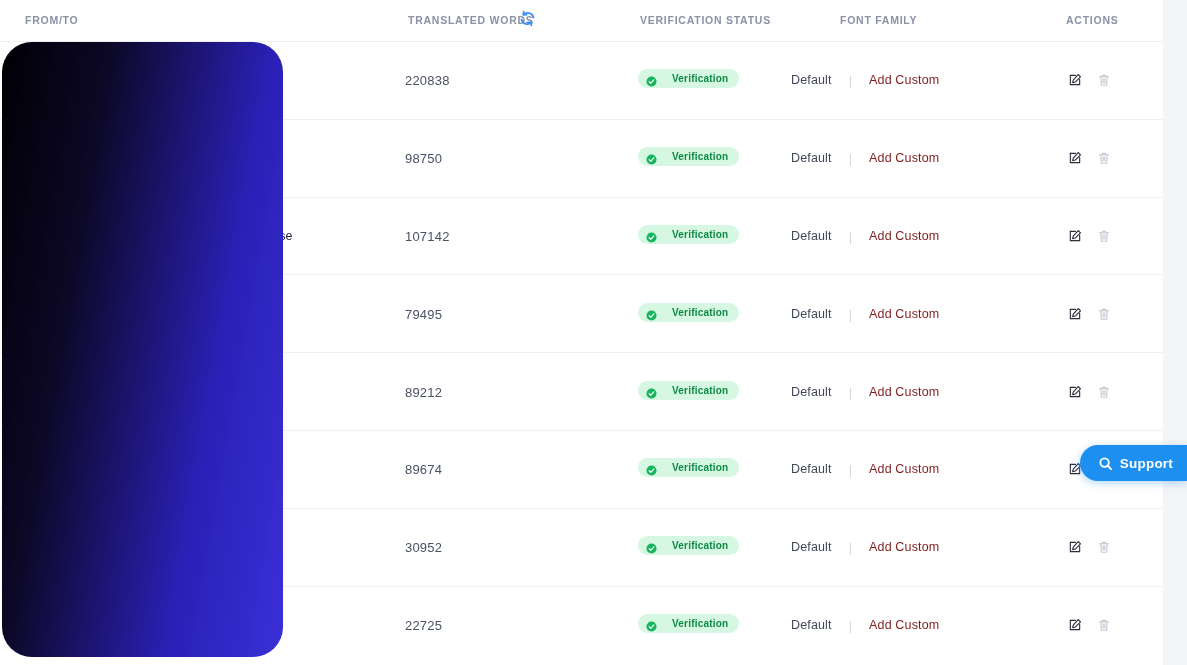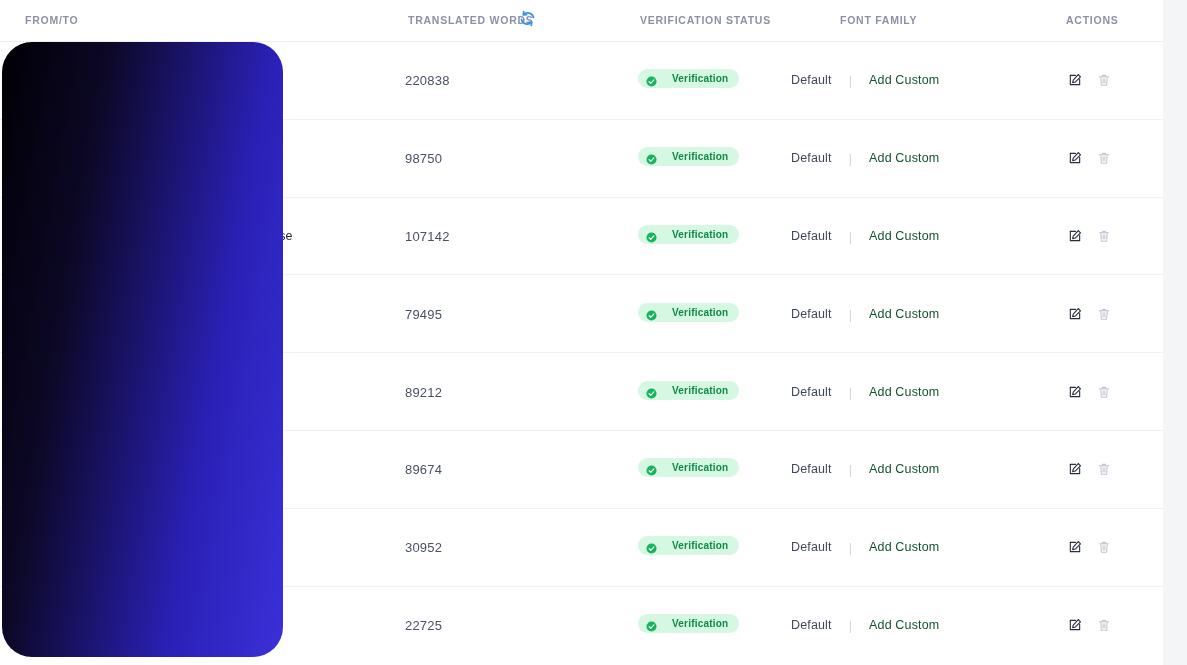--- a/index.html
+++ b/index.html
@@ -177,21 +177,21 @@
 
   .font-sep {
     margin: 0 8px;
     color: #d4d7de;
     font-size: 13px;
     font-weight: 300;
   }
 
   .font-link {
     font-size: 12.5px;
-    color: #14532d;
+    color: #7f1d1d;
     letter-spacing: 0.15px;
     cursor: pointer;
   }
 
   
   .c-actions-val {
     left: 1068px;
     display: flex;
     align-items: center;
     gap: 15px;
@@ -633,14 +633,23 @@
           </div>
         </div>
       </div>
 
   </div>
 
   <div class="highlight">
     <div class="highlight-inner"></div>
   </div>
 
+  <div class="support-btn">
+    <span class="support-icon">
+      <svg viewBox="0 0 24 24" width="15" height="15" fill="none" stroke="#ffffff" stroke-width="3" stroke-linecap="round">
+        <circle cx="10.5" cy="10.5" r="6.8"></circle>
+        <path d="M15.6 15.6 21 21"></path>
+      </svg>
+    </span>
+    <span class="support-label">Support</span>
+  </div>
 
 </div>
 
 </body></html>

